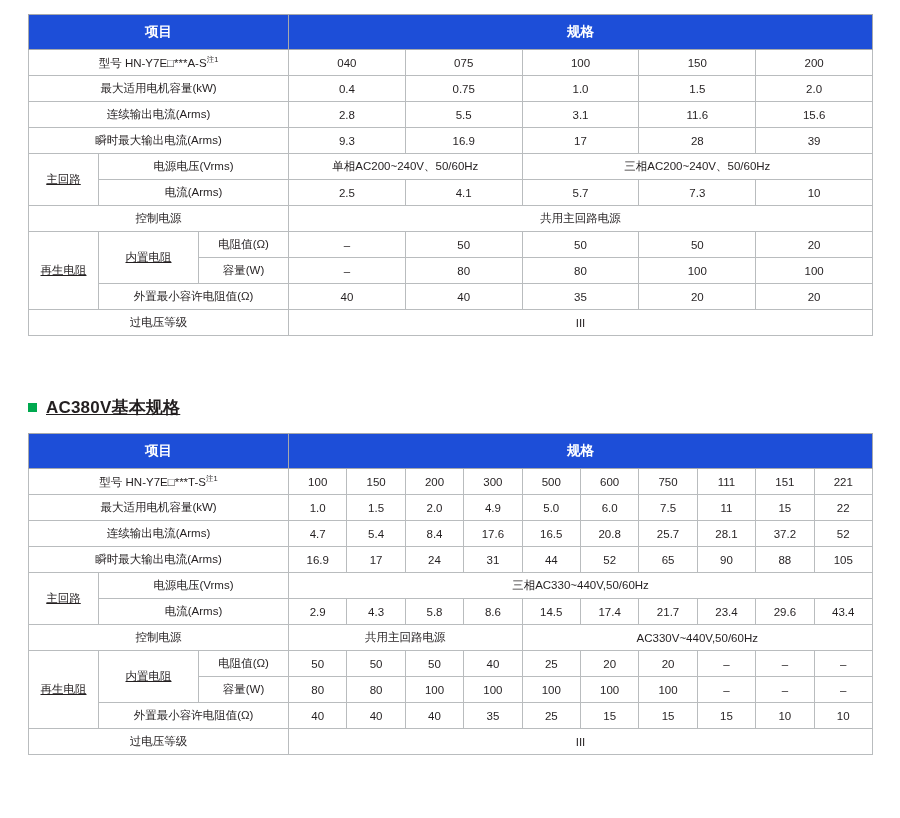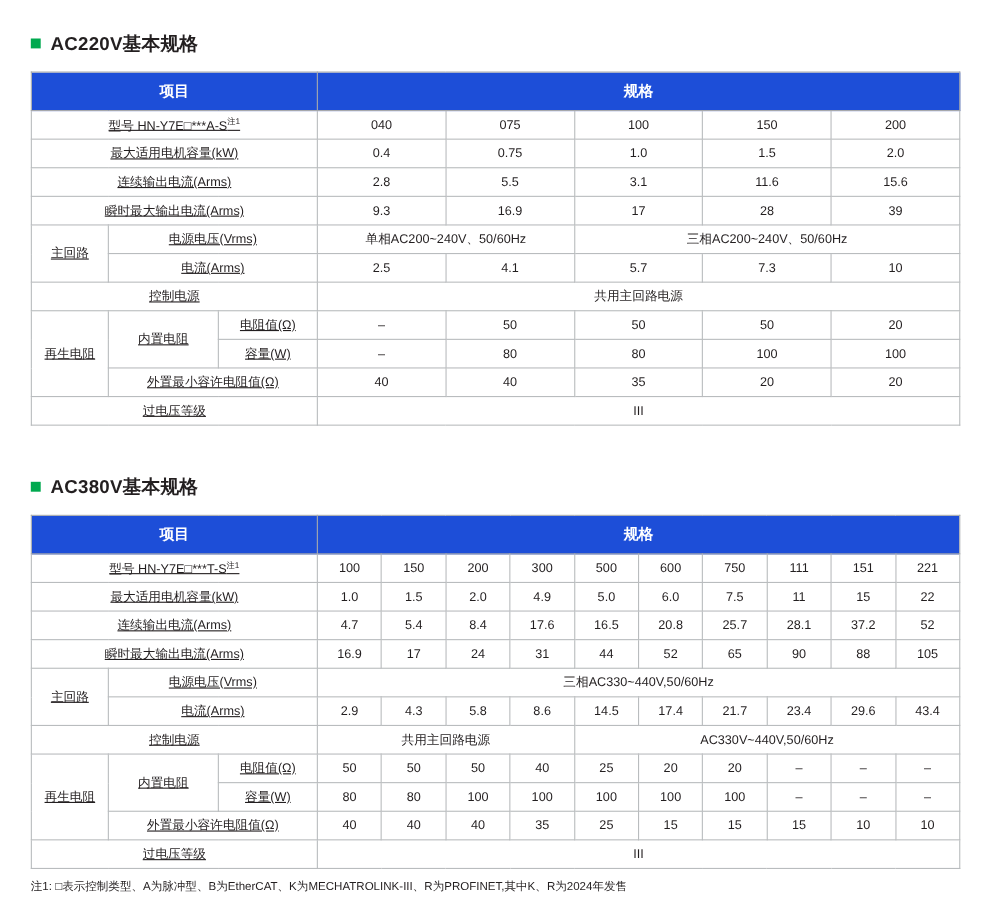--- a/index.html
+++ b/index.html
@@ -31,21 +31,21 @@
   }
   .section-title .marker {
     display: inline-block;
     width: 9px;
     height: 9px;
     background: #00a94f;
     margin-right: 9px;
     flex: none;
   }
   .sec1-title { margin-top: 28px; }
-  .sec2-title { margin-top: 44px; }
+  .sec2-title { margin-top: 60px; text-decoration: underline; }
 
   table.spec {
     border-collapse: collapse;
     table-layout: fixed;
     width: 844px;
     margin-top: 14px;
     font-size: 11.5px;
     color: #231f20;
   }
   table.spec td, table.spec th {
@@ -59,44 +59,39 @@
   table.spec th.head {
     background: #1d4ed8;
     color: #ffffff;
     font-weight: bold;
     font-size: 13.5px;
     height: 34px;
     border: 1px solid #a7a9ac;
   }
   .lbl {
     text-align: center;
-    text-decoration: underline;
   }
   .sup {
     font-size: 7.5px;
     vertical-align: super;
     color: #231f20;
   }
   .note {
     margin-top: 9px;
     font-size: 10.5px;
     color: #231f20;
   }
   .num { font-size: 11.5px; }
   .vert-lbl { font-size: 11.5px; text-decoration: underline; }
 </style>
 </head>
 <body>
 
 <div class="page">
 
-  <div class="section-title sec1-title">
-    <span class="marker"></span>
-    <span>AC220V基本规格</span>
-  </div>
 
   <table class="spec">
     <colgroup>
       <col style="width:70px">
       <col style="width:100px">
       <col style="width:90px">
       <col style="width:116.8px">
       <col style="width:116.8px">
       <col style="width:116.8px">
       <col style="width:116.8px">
@@ -332,15 +327,14 @@
         <td class="num">10</td>
         <td class="num">10</td>
       </tr>
       <tr>
         <td class="lbl" colspan="3">过电压等级</td>
         <td class="num" colspan="10">III</td>
       </tr>
     </tbody>
   </table>
 
-  <div class="note">注1: □表示控制类型、A为脉冲型、B为EtherCAT、K为MECHATROLINK-III、R为PROFINET,其中K、R为2024年发售</div>
 
 </div>
 
 </body></html>

